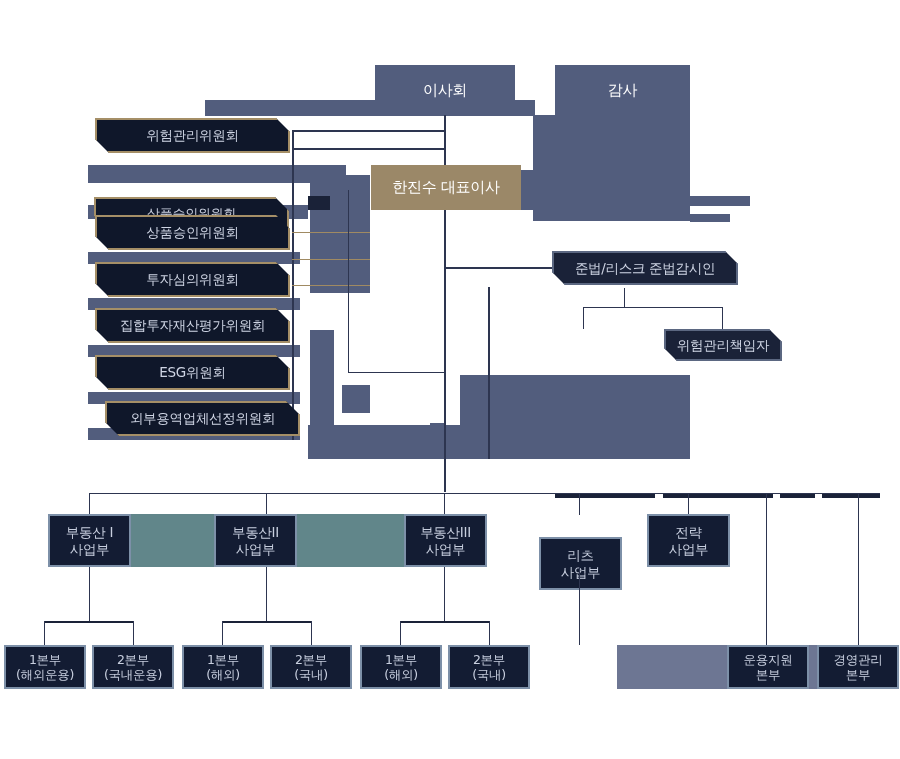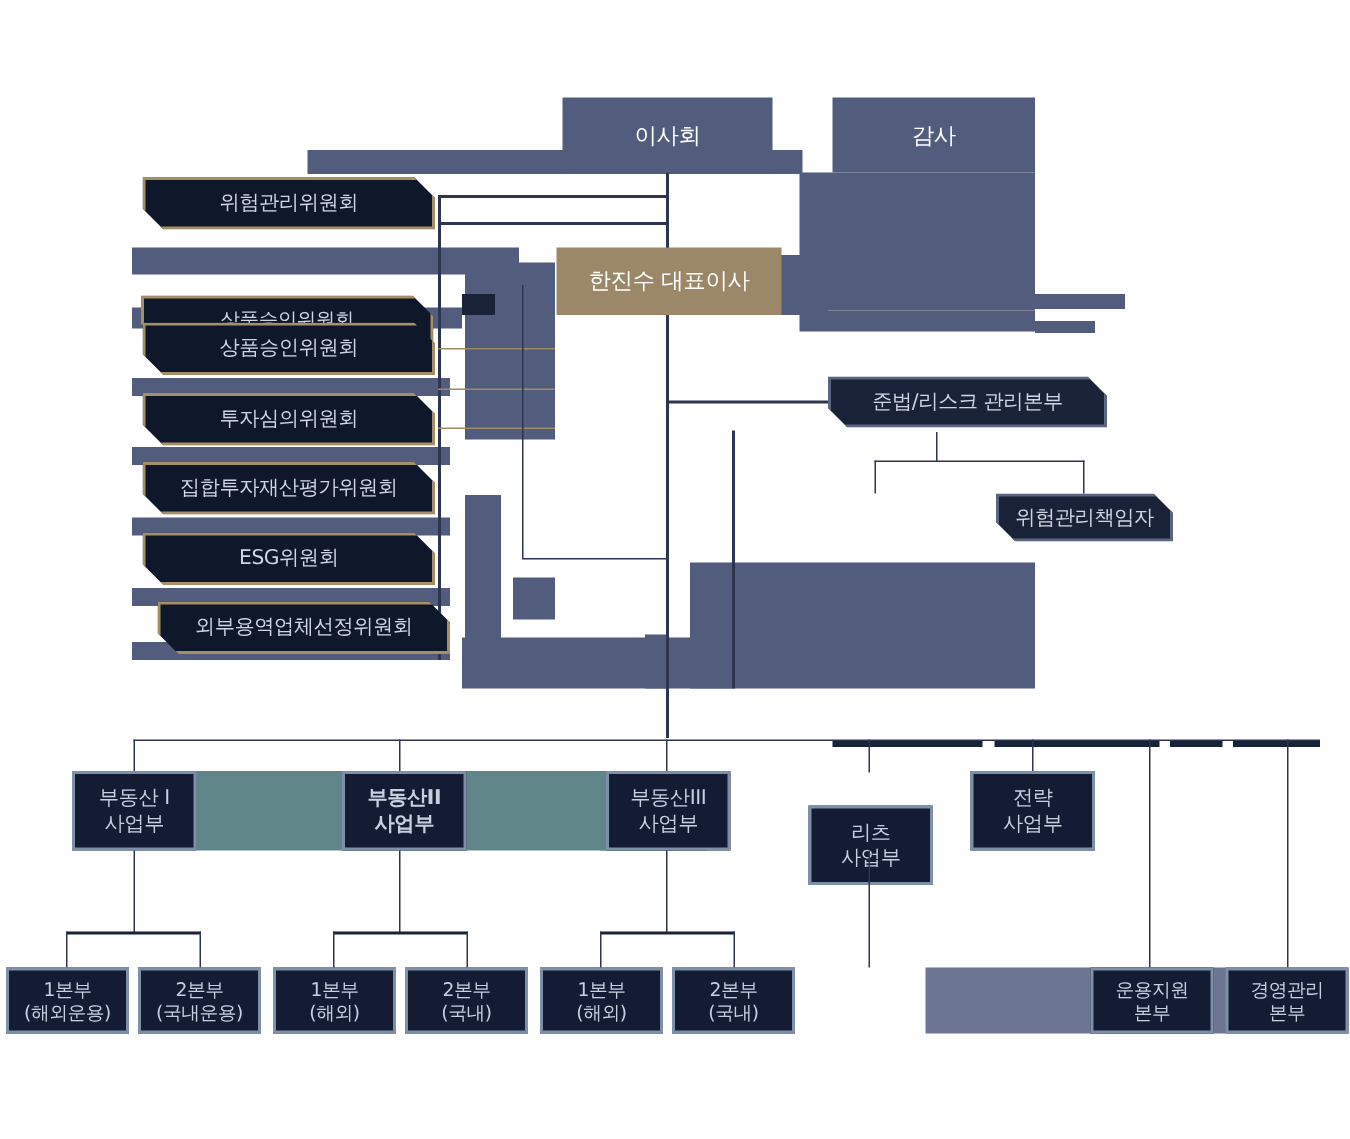--- a/index.html
+++ b/index.html
@@ -154,38 +154,38 @@
   <div class="node node-comm" style="left:95px;top:215px;width:195px;height:35px;">상품승인위원회</div>
 
   <div class="node node-comm" style="left:95px;top:262px;width:195px;height:35px;">투자심의위원회</div>
 
   <div class="node node-comm" style="left:95px;top:308px;width:195px;height:35px;">집합투자재산평가위원회</div>
 
   <div class="node node-comm" style="left:95px;top:355px;width:195px;height:35px;">ESG위원회</div>
 
   <div class="node node-comm" style="left:105px;top:401px;width:195px;height:35px;">외부용역업체선정위원회</div>
 
-  <div class="node node-hq" style="left:552px;top:251px;width:186px;height:34px;">준법/리스크 관리본부</div>
+  <div class="node node-hq" style="left:552px;top:251px;width:186px;height:34px;">준법/리스크 준법감시인</div>
 
 
   <div class="node node-hq" style="left:664px;top:329px;width:118px;height:32px;">위험관리책임자</div>
 
   <div class="abs line-h" style="left:89px;top:493px;width:791px;height:1px;"></div>
   <div class="abs line-v" style="left:89px;top:493px;width:1px;height:22px;"></div>
   <div class="abs line-v" style="left:266px;top:493px;width:1px;height:22px;"></div>
   <div class="abs line-v" style="left:444px;top:493px;width:1px;height:22px;"></div>
   <div class="abs line-v" style="left:579px;top:493px;width:1px;height:22px;"></div>
   <div class="abs line-v" style="left:688px;top:493px;width:1px;height:22px;"></div>
   <div class="abs line-v" style="left:766px;top:493px;width:1px;height:152px;"></div>
   <div class="abs line-v" style="left:858px;top:493px;width:1px;height:152px;"></div>
 
   <div class="node node-navy" style="left:48px;top:514px;width:83px;height:53px;">부동산 I
 사업부</div>
 
-  <div class="node node-navy" style="left:228px;top:514px;width:83px;height:53px;font-weight:bold;">부동산II
+  <div class="node node-navy" style="left:214px;top:514px;width:83px;height:53px;">부동산II
 사업부</div>
 
   <div class="node node-navy" style="left:404px;top:514px;width:83px;height:53px;">부동산III
 사업부</div>
 
   <div class="node node-navy" style="left:539px;top:537px;width:83px;height:53px;">리츠
 사업부</div>
 
   <div class="node node-navy" style="left:647px;top:514px;width:83px;height:53px;">전략
 사업부</div>

